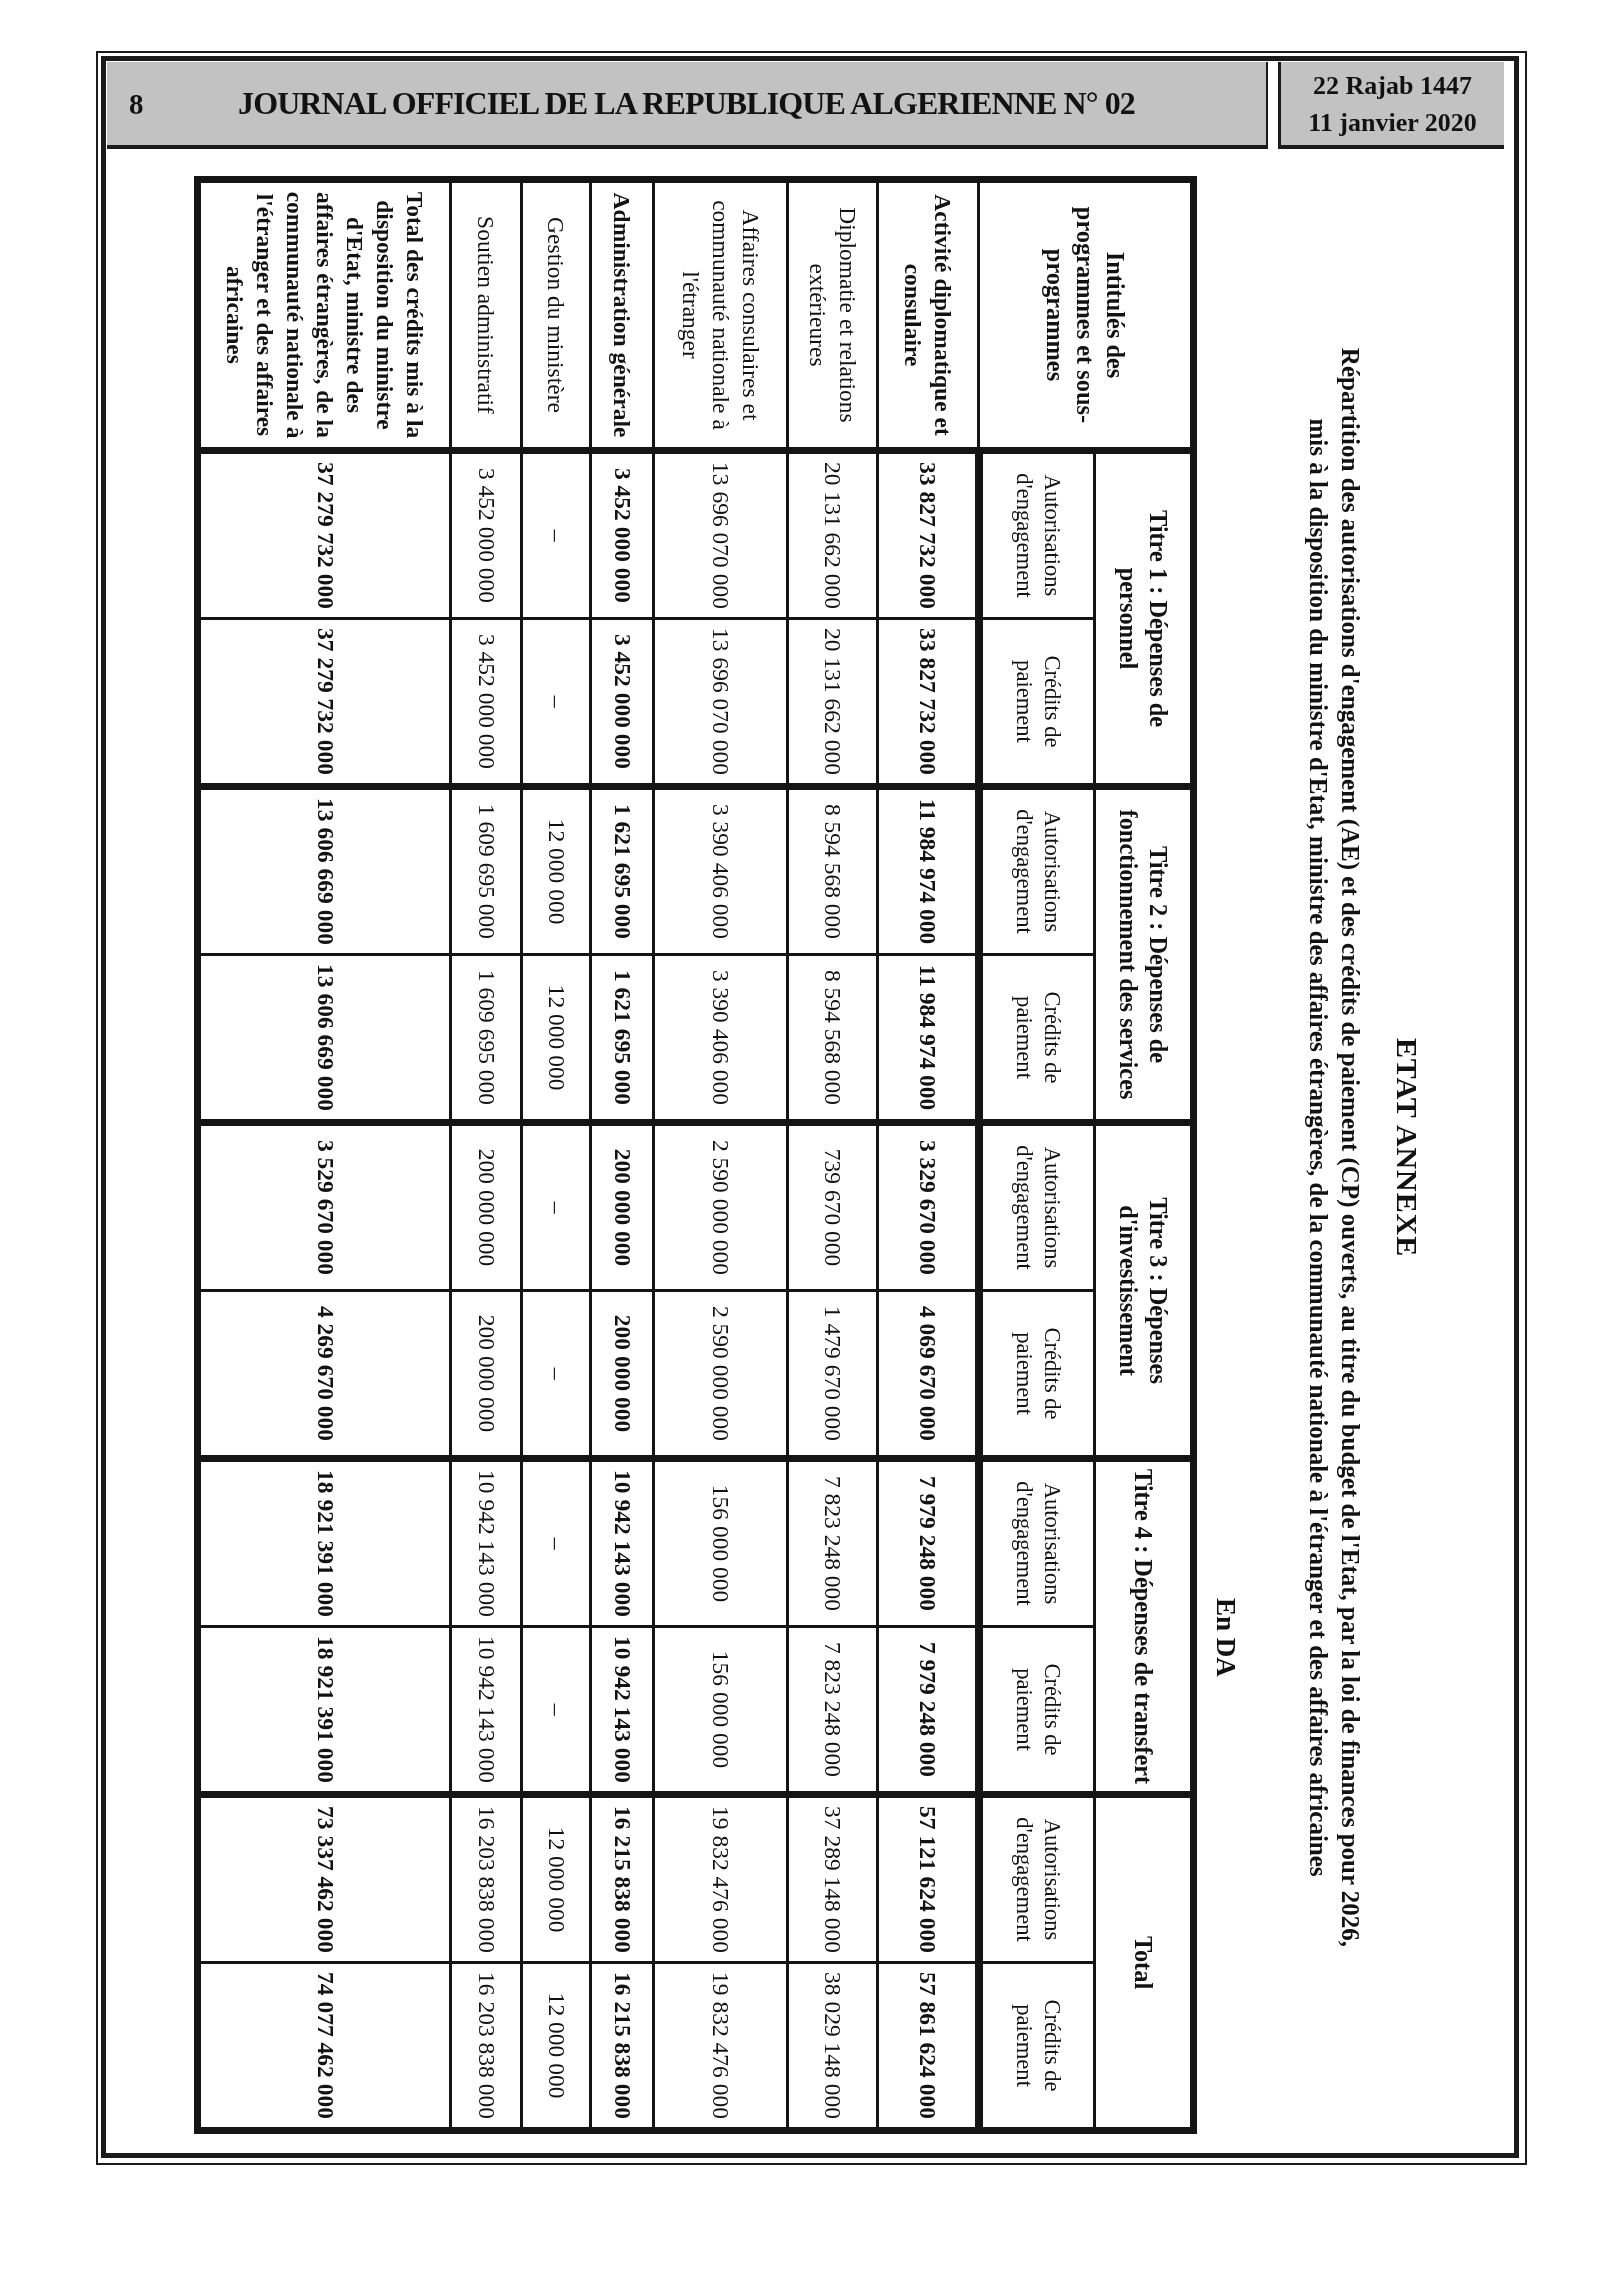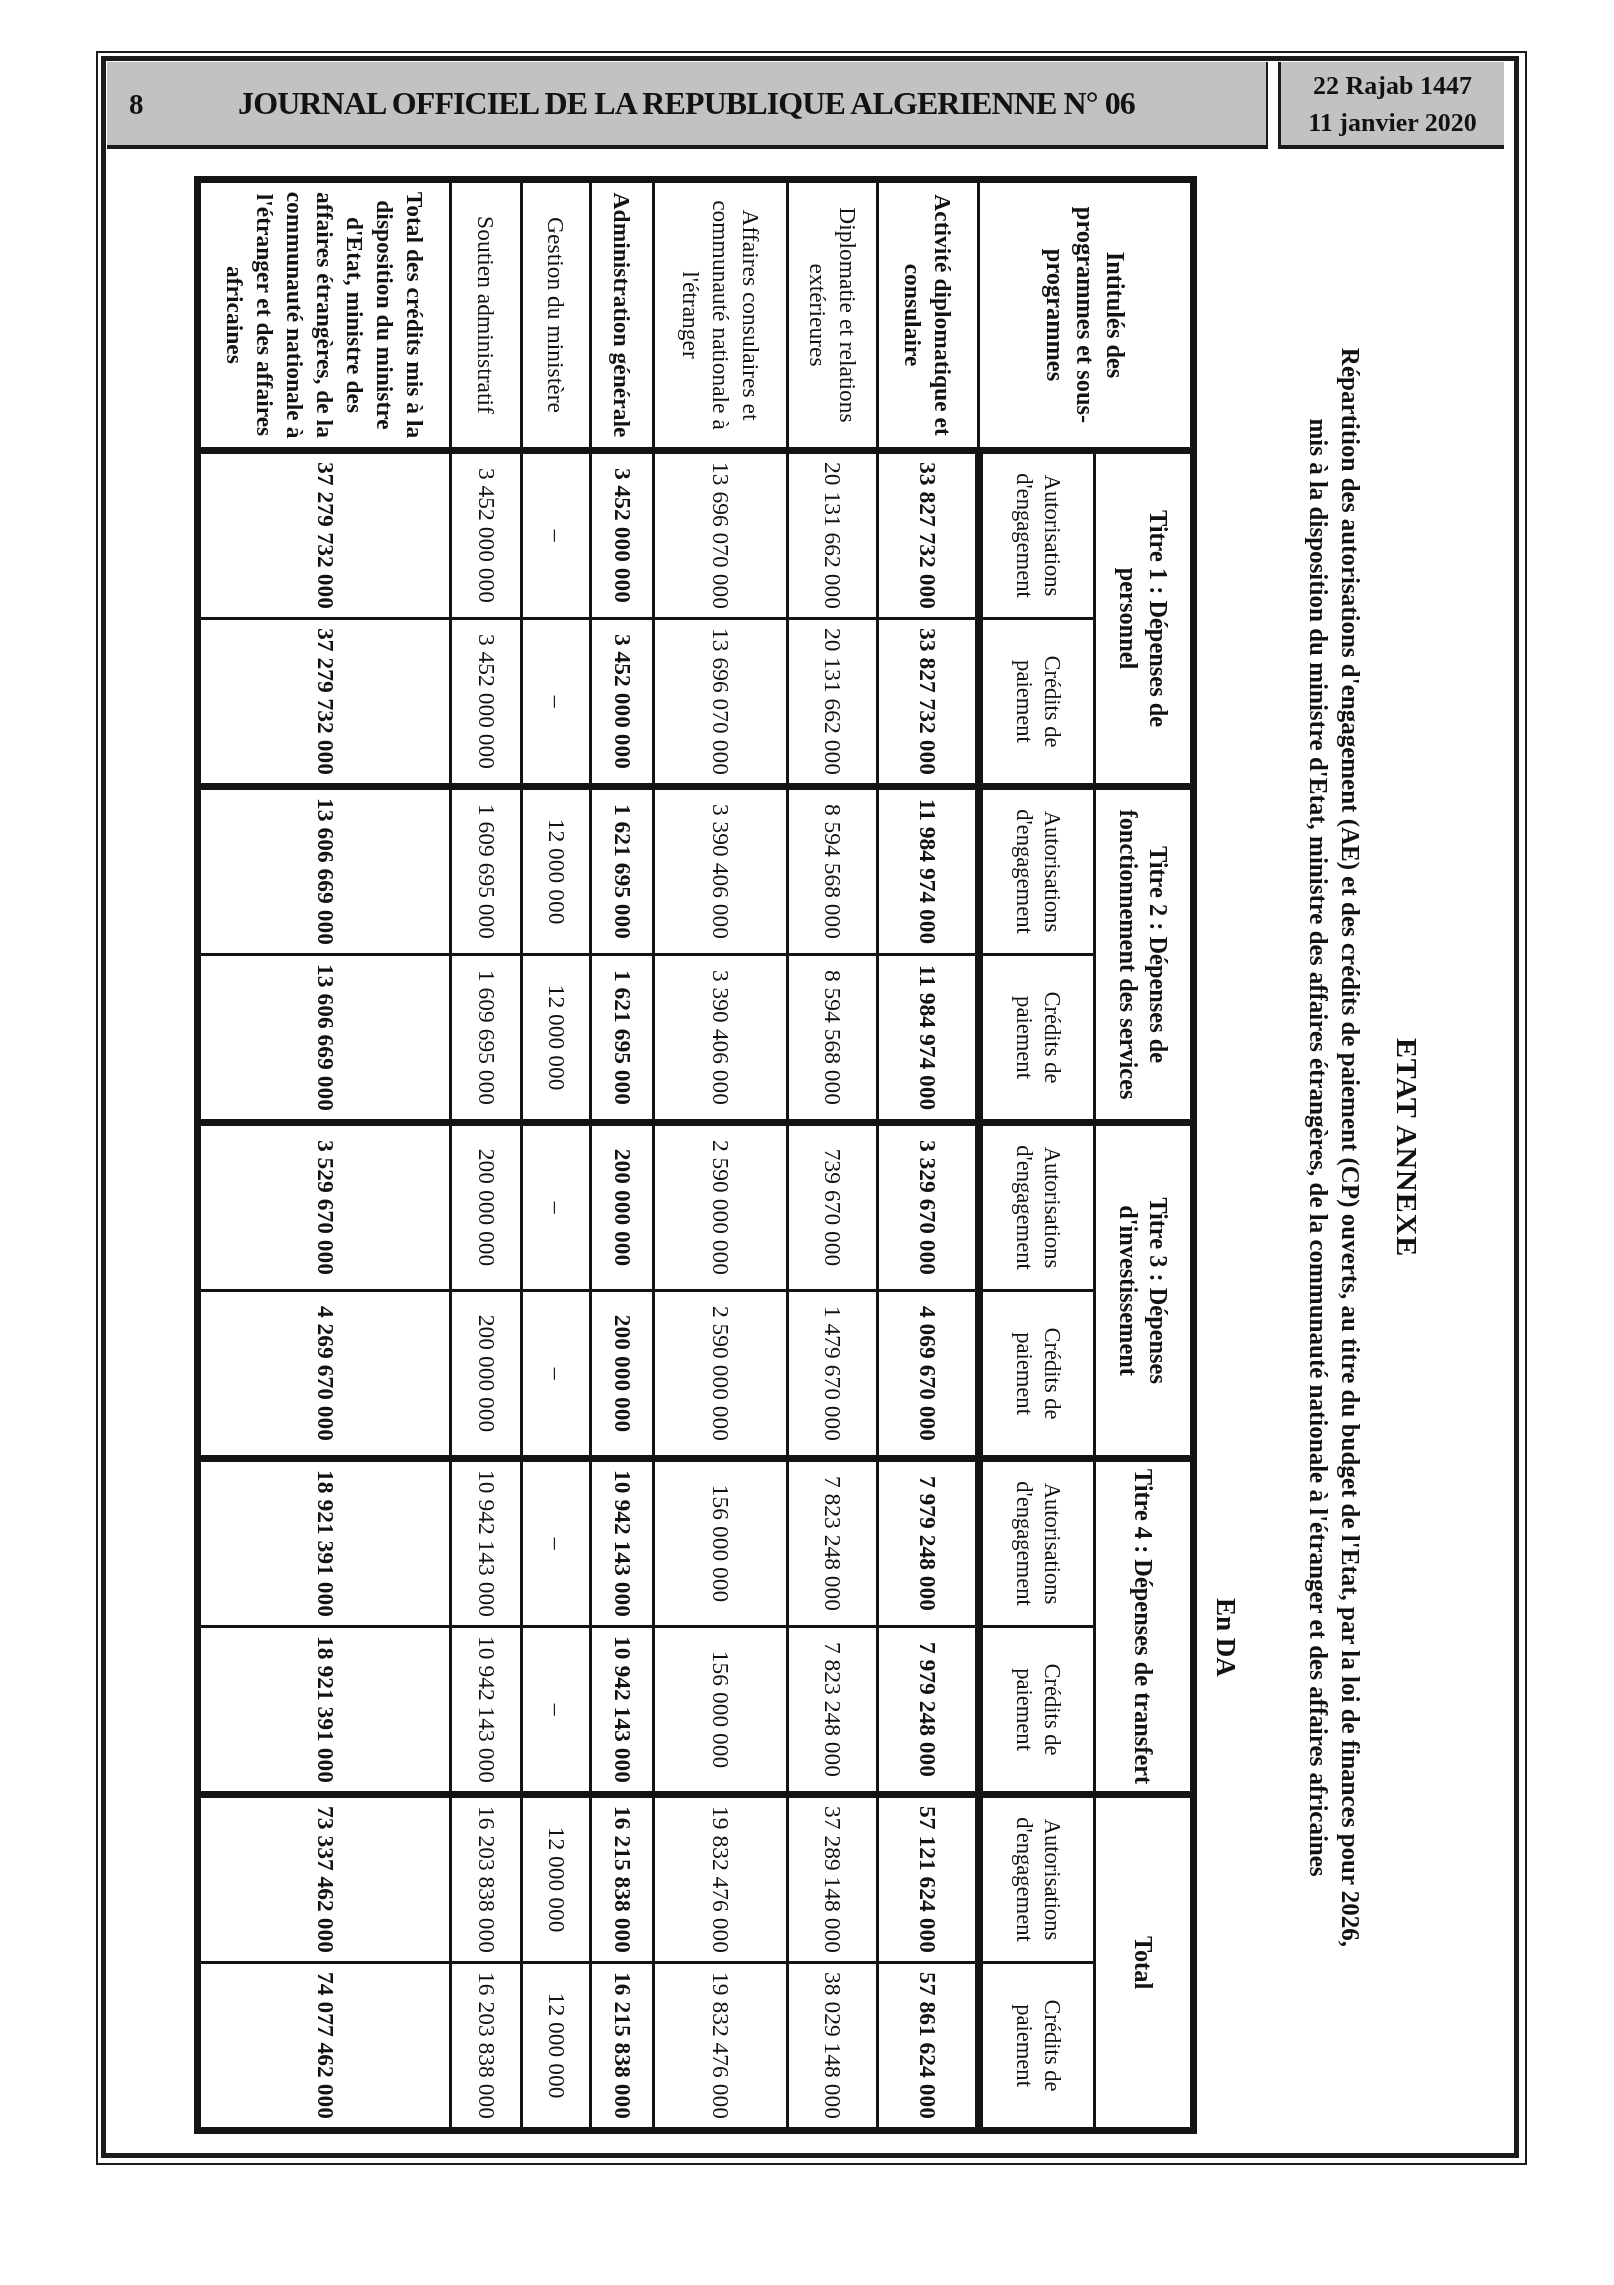--- a/index.html
+++ b/index.html
@@ -45,21 +45,21 @@
 </style>
 </head>
 <body>
 
 <div class="frame-outer"></div>
 <div class="frame-inner"></div>
 
 <div class="masthead">
   <div class="band-left">
     <span class="page-num">8</span>
-    <span class="jo-title">JOURNAL OFFICIEL DE LA REPUBLIQUE ALGERIENNE N° 06</span>
+    <span class="jo-title">JOURNAL OFFICIEL DE LA REPUBLIQUE ALGERIENNE N° 02</span>
   </div>
   <div class="band-gap"></div>
   <div class="band-dates">
     <span>22 Rajab 1447</span>
     <span>11 janvier 2020</span>
   </div>
 </div>
 
 <div class="rot-wrap">
   <div class="land">

